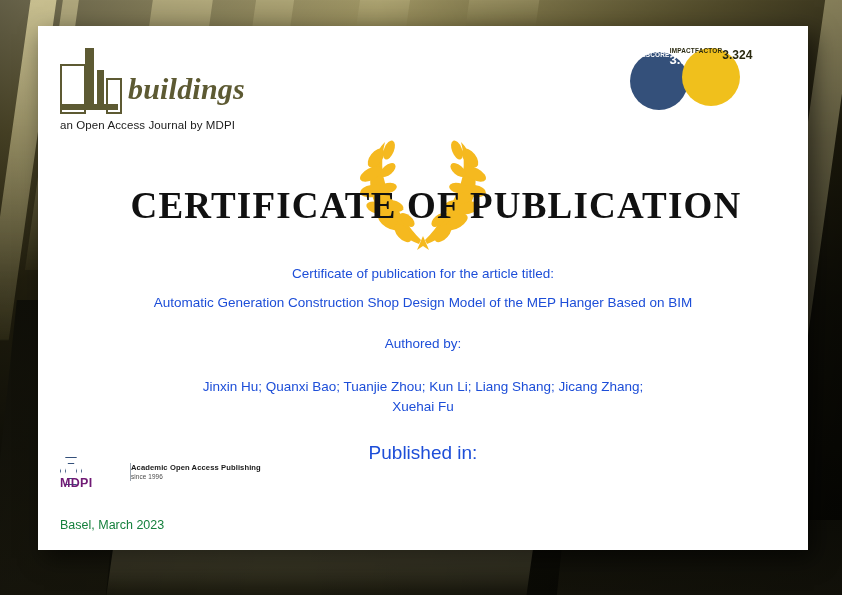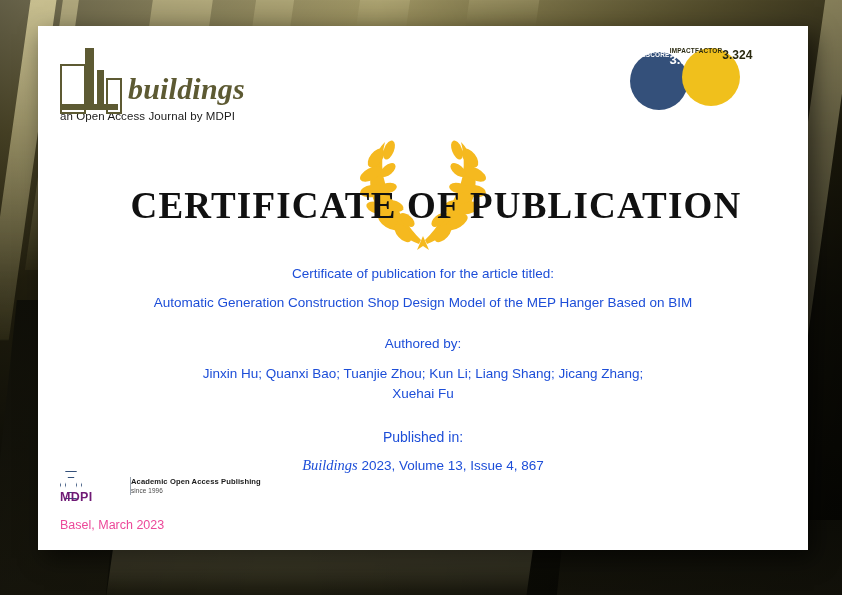--- a/index.html
+++ b/index.html
@@ -73,20 +73,21 @@
     font-style: italic;
     font-weight: bold;
     font-size: 30px;
     color: #5d5a33;
     margin-left: 10px;
     line-height: 1;
     padding-bottom: 6px;
     letter-spacing: 0.2px;
   }
   .logo-sub {
+    margin-top: 9px;
     font-size: 11.5px;
     color: #1b1b1b;
     letter-spacing: 0.1px;
   }
 
   
   .badges {
     position: absolute;
     right: 18px;
     top: 22px;
@@ -173,29 +174,29 @@
   .line-intro {
     font-size: 13.5px;
     margin-bottom: 14px;
   }
   .line-article {
     font-size: 13.5px;
     margin-bottom: 26px;
   }
   .line-authored {
     font-size: 13.5px;
-    margin-bottom: 13px;
+    margin-bottom: 26px;
   }
   .line-authors {
     font-size: 13.5px;
     line-height: 1.45;
     margin-bottom: 26px;
   }
   .line-published {
-    font-size: 14px;
+    font-size: 19px;
     margin-bottom: 12px;
   }
   .line-venue {
     font-size: 13.5px;
   }
   .venue-italic {
     font-family: "Liberation Serif", serif;
     font-style: italic;
     font-size: 14.5px;
   }
@@ -253,23 +254,23 @@
     font-weight: bold;
     color: #1a1a1a;
     letter-spacing: 0.1px;
   }
   .mdpi-tag-sub {
     font-size: 6.4px;
     color: #4a4a4a;
     letter-spacing: 0.1px;
   }
   .place-date {
-    margin-top: 15px;
+    margin-top: 29px;
     font-size: 12.5px;
-    color: #ec4899;
+    color: #15803d;
   }
 </style>
 </head>
 <body>
 
 <div class="bg">
   <div class="bg-stripe" style="left:8px;  top:-20px; width:26px; height:360px;"></div>
   <div class="bg-stripe" style="left:46px; top:-30px; width:16px; height:300px; opacity:.75;"></div>
   <div class="bg-dark" style="left:0px;  top:300px; width:120px; height:320px;"></div>
   <div class="bg-stripe" style="left:150px; top:-40px; width:60px; height:120px; opacity:.9;"></div>
@@ -348,23 +349,20 @@
 
   <div class="body-zone">
     <div class="line-intro">Certificate of publication for the article titled:</div>
     <div class="line-article">Automatic Generation Construction Shop Design Model of the MEP Hanger Based on BIM</div>
     <div class="line-authored">Authored by:</div>
     <div class="line-authors">
       <span>Jinxin Hu; Quanxi Bao; Tuanjie Zhou; Kun Li; Liang Shang; Jicang Zhang;</span><br>
       <span>Xuehai Fu</span>
     </div>
     <div class="line-published">Published in:</div>
-    <div class="line-venue">
-      <span class="venue-italic">Buildings</span><span> 2023, Volume 13, Issue 4, 867</span>
-    </div>
   </div>
 
   <div class="footer">
     <div class="mdpi-row">
       <div class="mdpi-logo">
         <div class="mdpi-hex"></div>
         <div class="mdpi-word">MDPI</div>
       </div>
       <div class="mdpi-tag">
         <div class="mdpi-tag-main">Academic Open Access Publishing</div>

